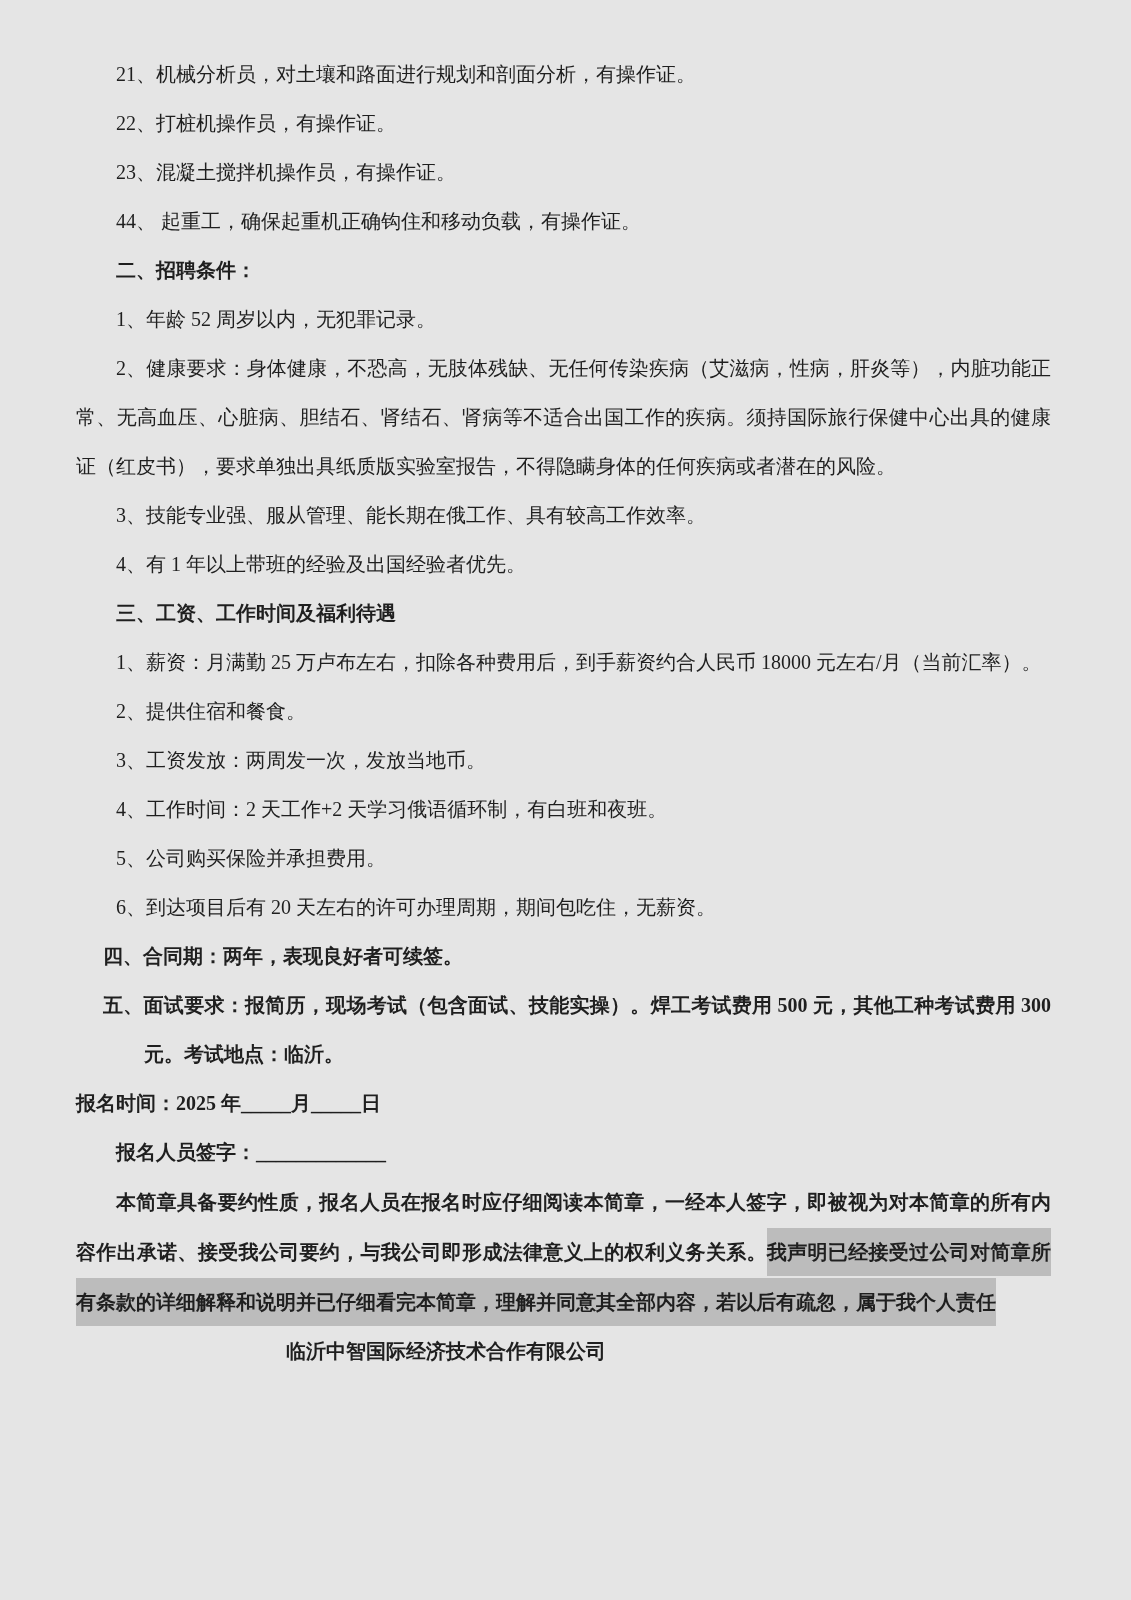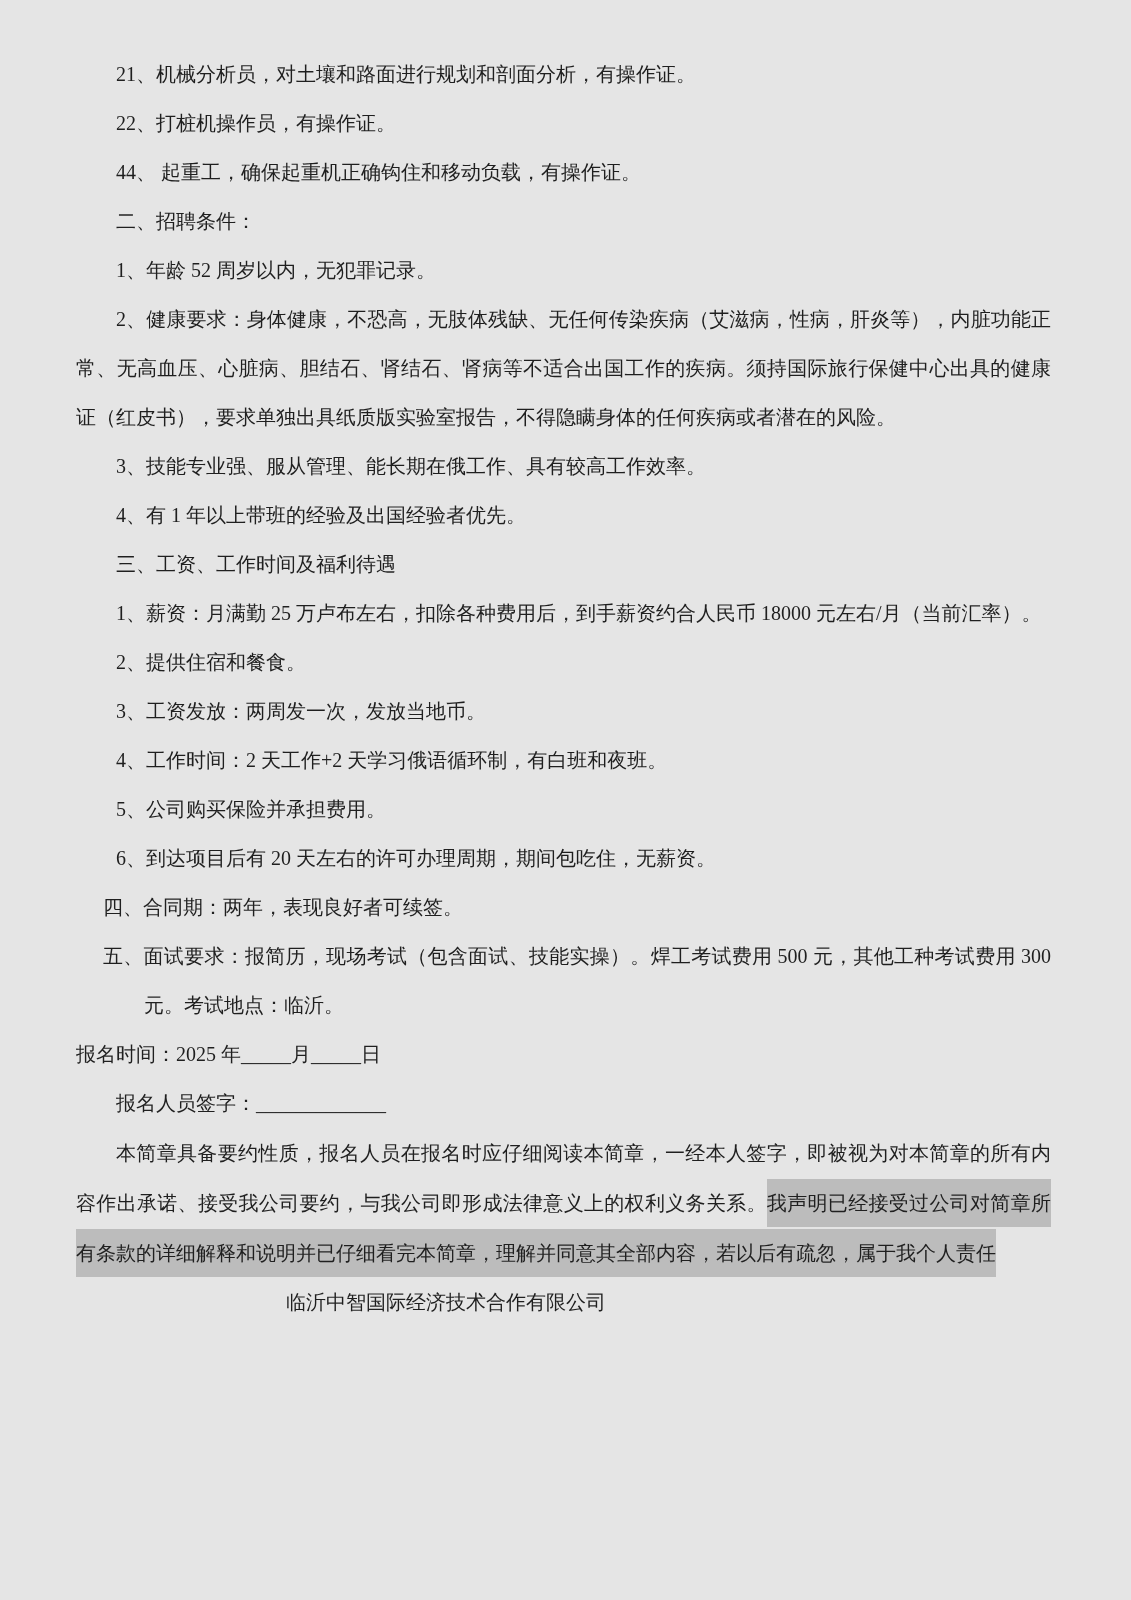--- a/index.html
+++ b/index.html
@@ -16,21 +16,21 @@
     padding: 50px 80px 0 76px;
     font-family: "Liberation Serif", "DejaVu Serif", serif;
     font-size: 20px;
     line-height: 49px;
     color: #1f1f1f;
     overflow: hidden;
   }
   p.ln { margin: 0; }
   .indent { text-indent: 40px; }
   .justify { text-align: justify; }
-  .bold { font-weight: 400; }
+  .bold { font-weight: 700; }
   .hang {
     padding-left: 68px;
     text-indent: -41px;
   }
   .decl {
     text-indent: 40px;
     line-height: 50px;
   }
   .hl {
     background: #bcbcbc;
@@ -41,20 +41,21 @@
     padding-left: 210px;
   }
 </style>
 </head>
 <body>
 
 <div class="page">
 
   <p class="ln indent justify">21、机械分析员，对土壤和路面进行规划和剖面分析，有操作证。</p>
   <p class="ln indent">22、打桩机操作员，有操作证。</p>
+  <p class="ln indent">23、混凝土搅拌机操作员，有操作证。</p>
   <p class="ln indent">44、 起重工，确保起重机正确钩住和移动负载，有操作证。</p>
 
   <p class="ln indent bold">二、招聘条件：</p>
 
   <p class="ln indent">1、年龄 52 周岁以内，无犯罪记录。</p>
   <p class="ln indent justify">2、健康要求：身体健康，不恐高，无肢体残缺、无任何传染疾病（艾滋病，性病，肝炎等），内脏功能正常、无高血压、心脏病、胆结石、肾结石、肾病等不适合出国工作的疾病。须持国际旅行保健中心出具的健康证（红皮书），要求单独出具纸质版实验室报告，不得隐瞒身体的任何疾病或者潜在的风险。</p>
   <p class="ln indent">3、技能专业强、服从管理、能长期在俄工作、具有较高工作效率。</p>
   <p class="ln indent">4、有 1 年以上带班的经验及出国经验者优先。</p>
 
   <p class="ln indent bold">三、工资、工作时间及福利待遇</p>

